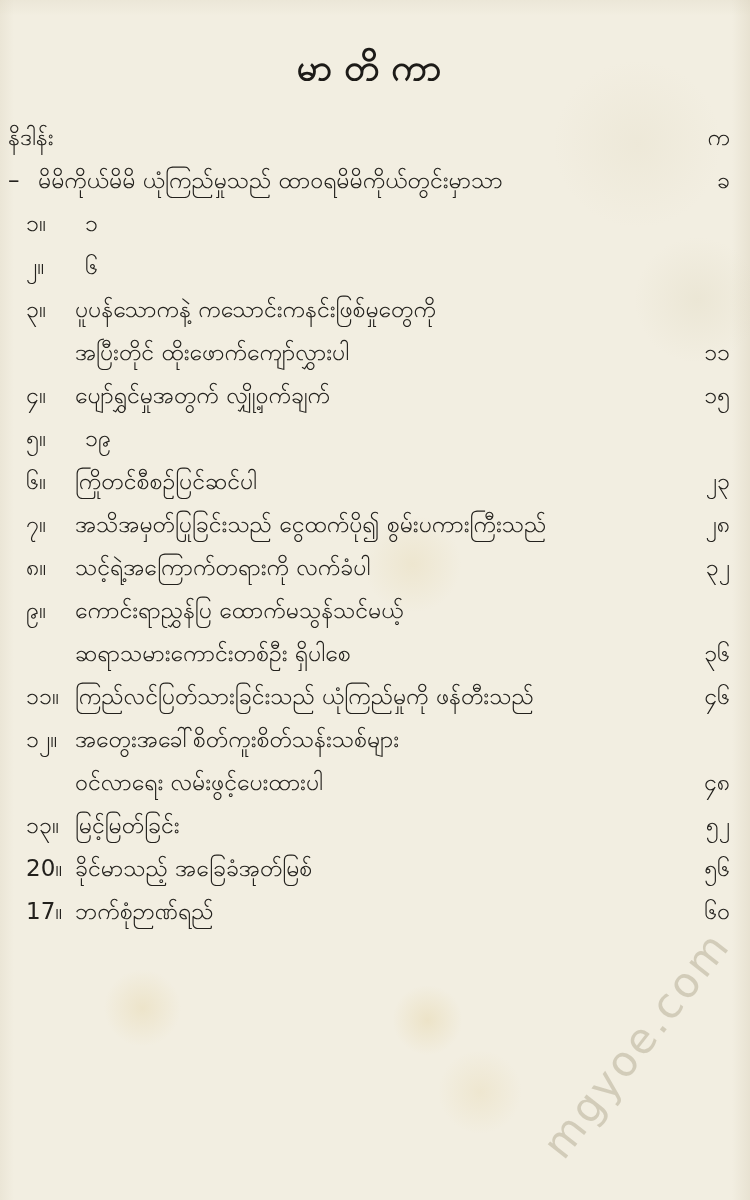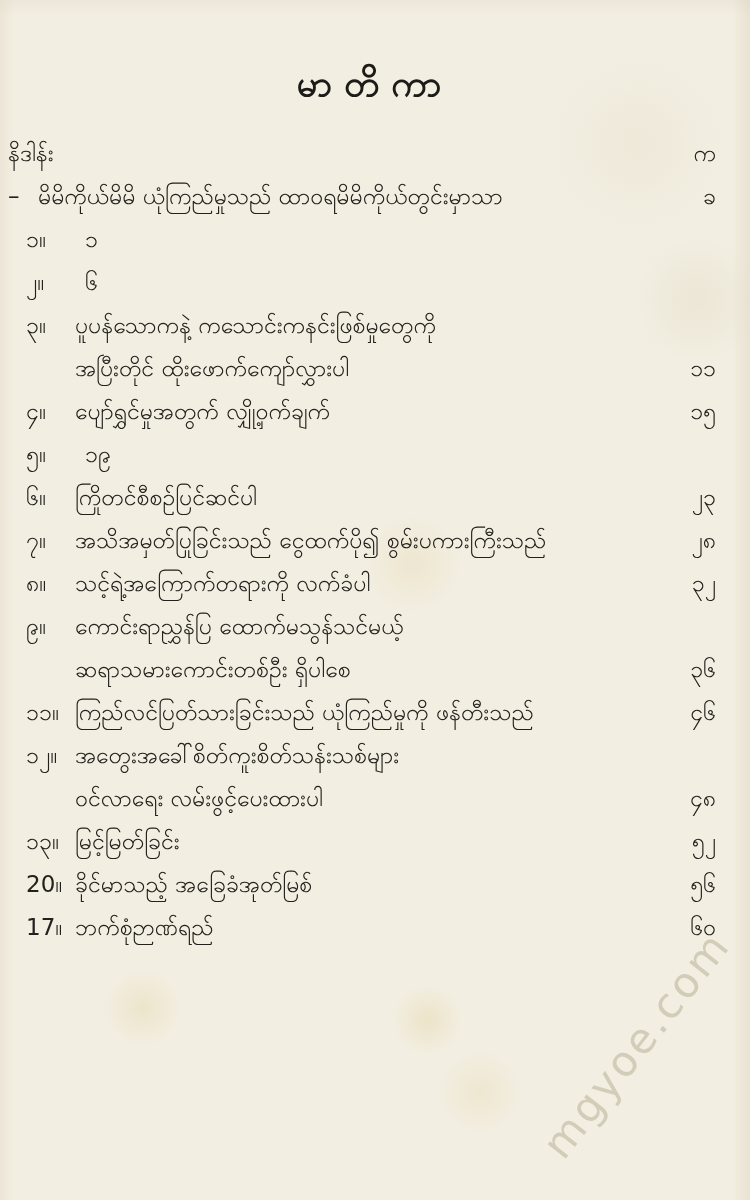--- a/index.html
+++ b/index.html
@@ -24,32 +24,32 @@
       radial-gradient(circle 50px at 57% 85%, rgba(216,188,110,0.22), rgba(216,188,110,0) 70%),
       radial-gradient(circle 60px at 64% 91%, rgba(216,188,110,0.15), rgba(216,188,110,0) 70%),
       radial-gradient(circle 90px at 93% 25%, rgba(205,196,160,0.18), rgba(205,196,160,0) 70%),
       radial-gradient(circle 120px at 85% 12%, rgba(210,200,165,0.14), rgba(210,200,165,0) 70%),
       linear-gradient(to right, rgba(221,214,194,0.35) 0px, rgba(221,214,194,0) 14px),
       linear-gradient(to left, rgba(208,199,175,0.30) 0px, rgba(208,199,175,0) 18px),
       linear-gradient(to bottom, rgba(221,214,194,0.30) 0px, rgba(221,214,194,0) 16px);
   }
   .title {
     margin: 0;
-    padding-top: 58px;
+    padding-top: 42px;
     text-align: center;
     font-size: 36px;
     font-weight: bold;
     letter-spacing: 12px;
     line-height: 52px;
     color: #1d1b18;
   }
   .toc {
     margin-top: 22px;
     padding-left: 8px;
-    padding-right: 34px;
+    padding-right: 20px;
   }
   .row {
     display: flex;
     align-items: flex-start;
     font-size: 23px;
     line-height: 43px;
   }
   .num {
     flex: 0 0 auto;
     width: 67px;

